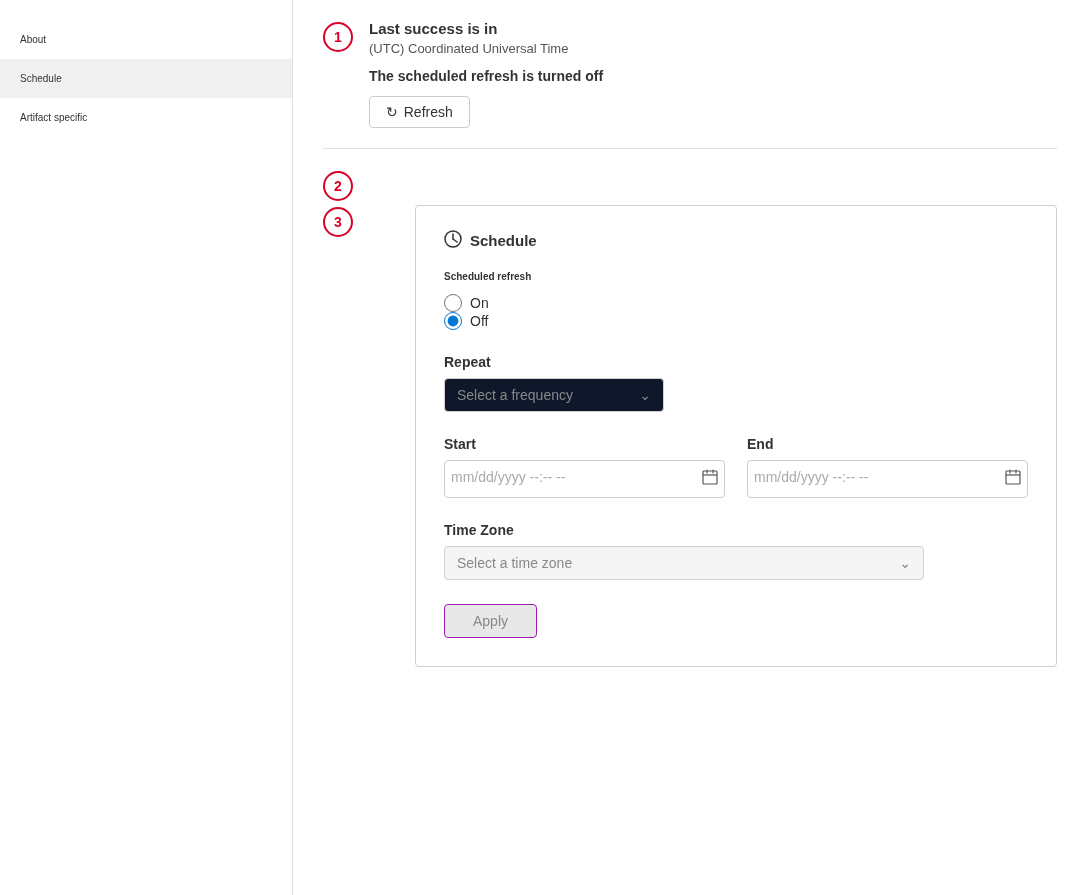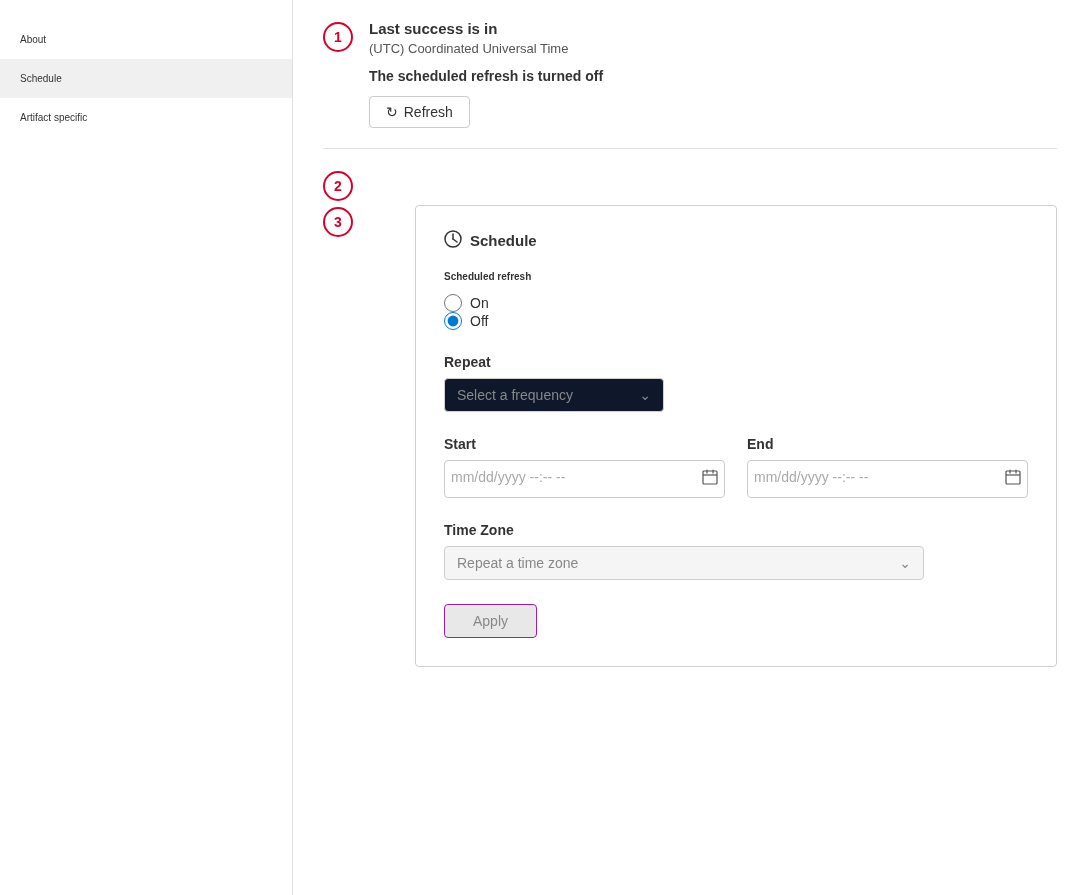--- a/index.html
+++ b/index.html
@@ -310,21 +310,21 @@
                     <line x1="11" y1="1" x2="11" y2="4" stroke="#555" stroke-width="1.2" stroke-linecap="round"></line>
                   </svg>
                 </span>
               </div>
             </div>
           </div>
 
           
           <div class="field-label">Time Zone</div>
           <div class="timezone-dropdown">
-            <span>Repeat a time zone</span>
+            <span>Select a time zone</span>
             <span>⌄</span>
           </div>
 
           
           <button class="apply-button">Apply</button>
 
         </div>
       </div>
     </div>
 

